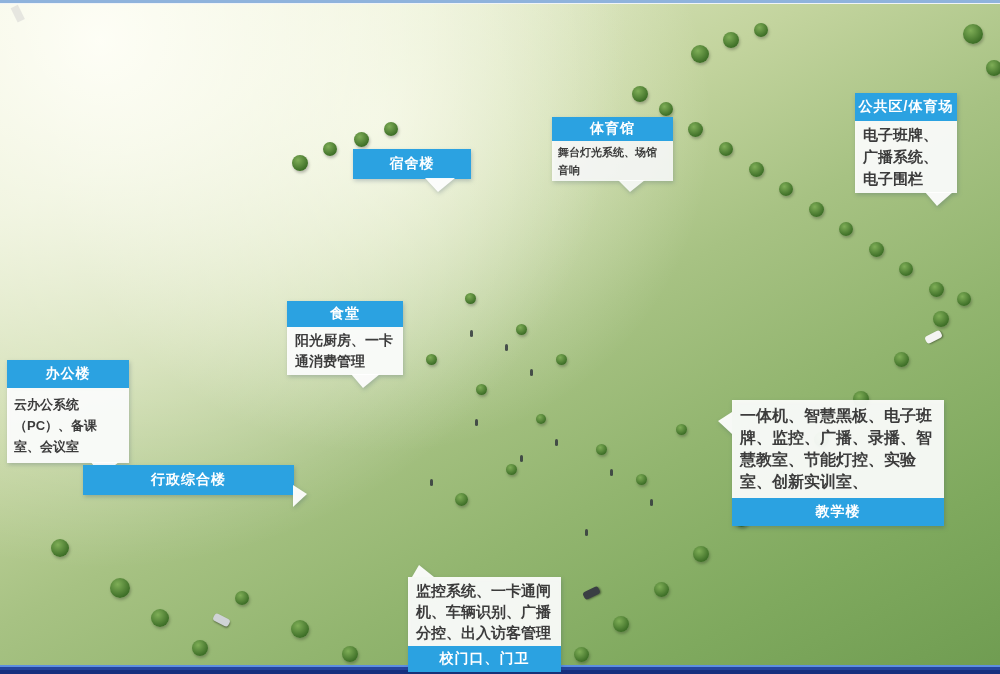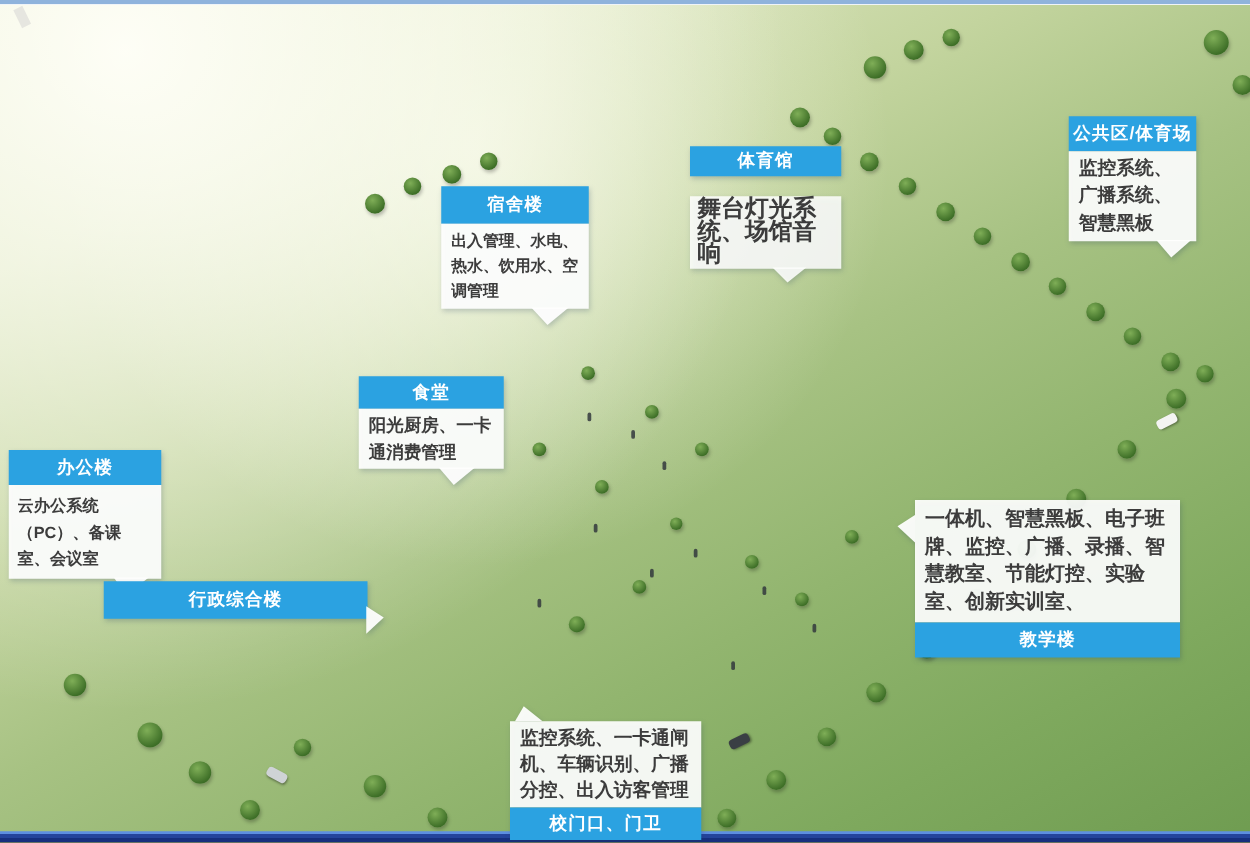--- a/index.html
+++ b/index.html
@@ -100,21 +100,21 @@
   .co-library .co-body{font-size:14.6px;line-height:20px;padding:4px 8px;min-height:64px;}
   .co-library .tail{left:138px;bottom:-14px;border-left:16px solid transparent;border-right:20px solid transparent;border-top:15px solid rgba(255,255,255,.94);}
 
   .co-dorm{left:353px;top:149px;width:118px;}
   .co-dorm .co-header{font-size:14px;padding:6px 0;}
   .co-dorm .co-body{font-size:12.7px;line-height:20px;padding:4px 8px;min-height:62px;}
   .co-dorm .tail{left:72px;bottom:-13px;border-left:13px solid transparent;border-right:17px solid transparent;border-top:14px solid rgba(255,255,255,.94);}
 
   .co-gym{left:552px;top:117px;width:121px;}
   .co-gym .co-header{font-size:14px;padding:3px 0;}
-  .co-gym .co-body{font-size:19px;line-height:18px;padding:2px 6px;min-height:36px;background:rgba(255,255,255,.85);margin-top:16px;}
+  .co-gym .co-body{font-size:11px;line-height:18px;padding:2px 6px;min-height:36px;background:rgba(255,255,255,.85);}
   .co-gym .tail{left:66px;bottom:-11px;border-left:12px solid transparent;border-right:15px solid transparent;border-top:12px solid rgba(255,255,255,.87);}
 
   .co-public{left:855px;top:93px;width:102px;}
   .co-public .co-header{font-size:14px;padding:5px 0;}
   .co-public .co-body{font-size:15px;line-height:22px;padding:3px 8px;min-height:49px;}
   .co-public .tail{left:70px;bottom:-13px;border-left:12px solid transparent;border-right:16px solid transparent;border-top:14px solid rgba(255,255,255,.94);}
 
   .co-canteen{left:287px;top:301px;width:116px;}
   .co-canteen .co-header{font-size:14px;padding:4px 0;}
   .co-canteen .co-body{font-size:14px;line-height:21px;padding:3px 8px;min-height:44px;}
@@ -229,33 +229,32 @@
       <div class="person" style="left: 520px; top: 455px;"></div>
       <div class="person" style="left: 470px; top: 330px;"></div>
     </div>
   <div class="haze"></div>
   <div class="top-edge"></div>
   <div class="bottom-bar"></div>
 
 
   <div class="callout co-dorm">
     <div class="co-header">宿舍楼</div>
-    <div class="co-body">出入管理、水电、热水、饮用水、空调管理</div>
     <div class="tail"></div>
   </div>
 
   <div class="callout co-gym">
     <div class="co-header">体育馆</div>
     <div class="co-body">舞台灯光系统、场馆音响</div>
     <div class="tail"></div>
   </div>
 
   <div class="callout co-public">
     <div class="co-header">公共区/体育场</div>
-    <div class="co-body">监控系统、广播系统、智慧黑板</div>
+    <div class="co-body">电子班牌、广播系统、电子围栏</div>
     <div class="tail"></div>
   </div>
 
   <div class="callout co-canteen">
     <div class="co-header">食堂</div>
     <div class="co-body">阳光厨房、一卡通消费管理</div>
     <div class="tail"></div>
   </div>
 
   <div class="callout co-office">

